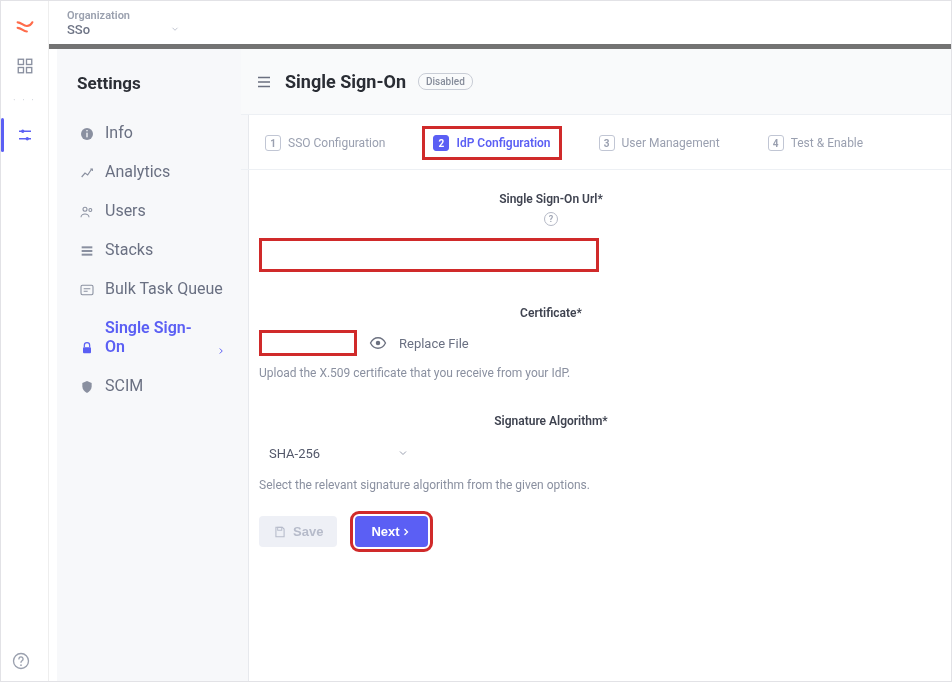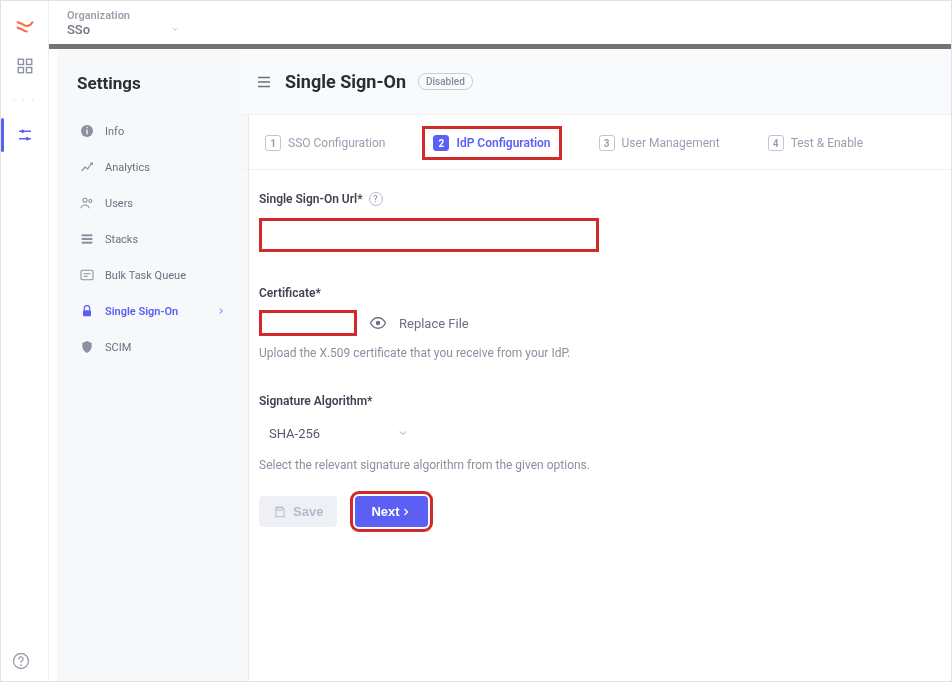--- a/index.html
+++ b/index.html
@@ -39,22 +39,22 @@
   .org-name { font-size:13px; color:#6e7485; font-weight:500; display:flex; align-items:center; gap:80px; cursor:pointer;}
   .org-name .chev { color:#b4b9c6; }
 
   .sidebar {
     position:absolute; left:56px; top:48px; bottom:0; width:192px;
     background:#f7f8fa; border-right:1px solid #e7e9ed;
     padding:24px 14px;
   }
   .sidebar h2 { font-size:17px; font-weight:700; color:#2c2f36; margin-bottom:20px; padding-left:6px;}
   .side-item {
-    display:flex; align-items:center; gap:10px;
-    padding:10px 8px; font-size:11px; color:#6a7082; cursor:pointer;
+    display:flex; align-items:flex-end; gap:10px;
+    padding:10px 8px; font-size:16px; color:#6a7082; cursor:pointer;
     border-radius:4px;
   }
   .side-item .ico { width:16px; height:16px; display:flex; align-items:center; justify-content:center; color:#8a90a0;}
   .side-item.active { color:#5b5ff4; font-weight:600; }
   .side-item.active .ico { color:#5b5ff4; }
   .side-item .arrow { margin-left:auto; color:#5b5ff4; }
 
   .main {
     position:absolute; left:240px; top:48px; right:0; bottom:0;
     overflow:auto;
@@ -77,21 +77,21 @@
   .step { display:flex; align-items:center; gap:7px; color:#9aa0b0; cursor:pointer; padding:4px 6px;}
   .step .num {
     width:16px; height:16px; border:1.5px solid #c1c6d4; border-radius:3px;
     display:flex; align-items:center; justify-content:center; font-size:10px; font-weight:700;
   }
   .step.active { color:#5b5ff4; font-weight:600; }
   .step.active .num { border-color:#5b5ff4; background:#5b5ff4; color:#fff; }
   .step.highlight { outline:3px solid #d02a2a; outline-offset:2px; }
 
   .form-area { padding:22px 18px; max-width:620px; }
-  .field-label { font-size:12px; font-weight:600; color:#3f4350; display:flex; align-items:flex-end; gap:6px; }
+  .field-label { font-size:12px; font-weight:600; color:#3f4350; display:flex; align-items:center; gap:6px;flex-direction:column; }
   .help-ico { width:14px; height:14px; border:1.3px solid #b5b9c6; border-radius:50%; display:inline-flex; align-items:center; justify-content:center; font-size:9px; color:#9aa0b0; cursor:pointer;}
   .text-input {
     margin-top:12px; width:340px; height:32px;
     border:1px solid #d6d9e2; background:#fff; padding:0 8px; font-size:13px;
   }
   .text-input.highlighted { border:3px solid #d02a2a; height:34px; }
 
   .section-gap { margin-top:34px; }
   .cert-row { display:flex; align-items:center; gap:12px; margin-top:10px; }
   .file-box {

